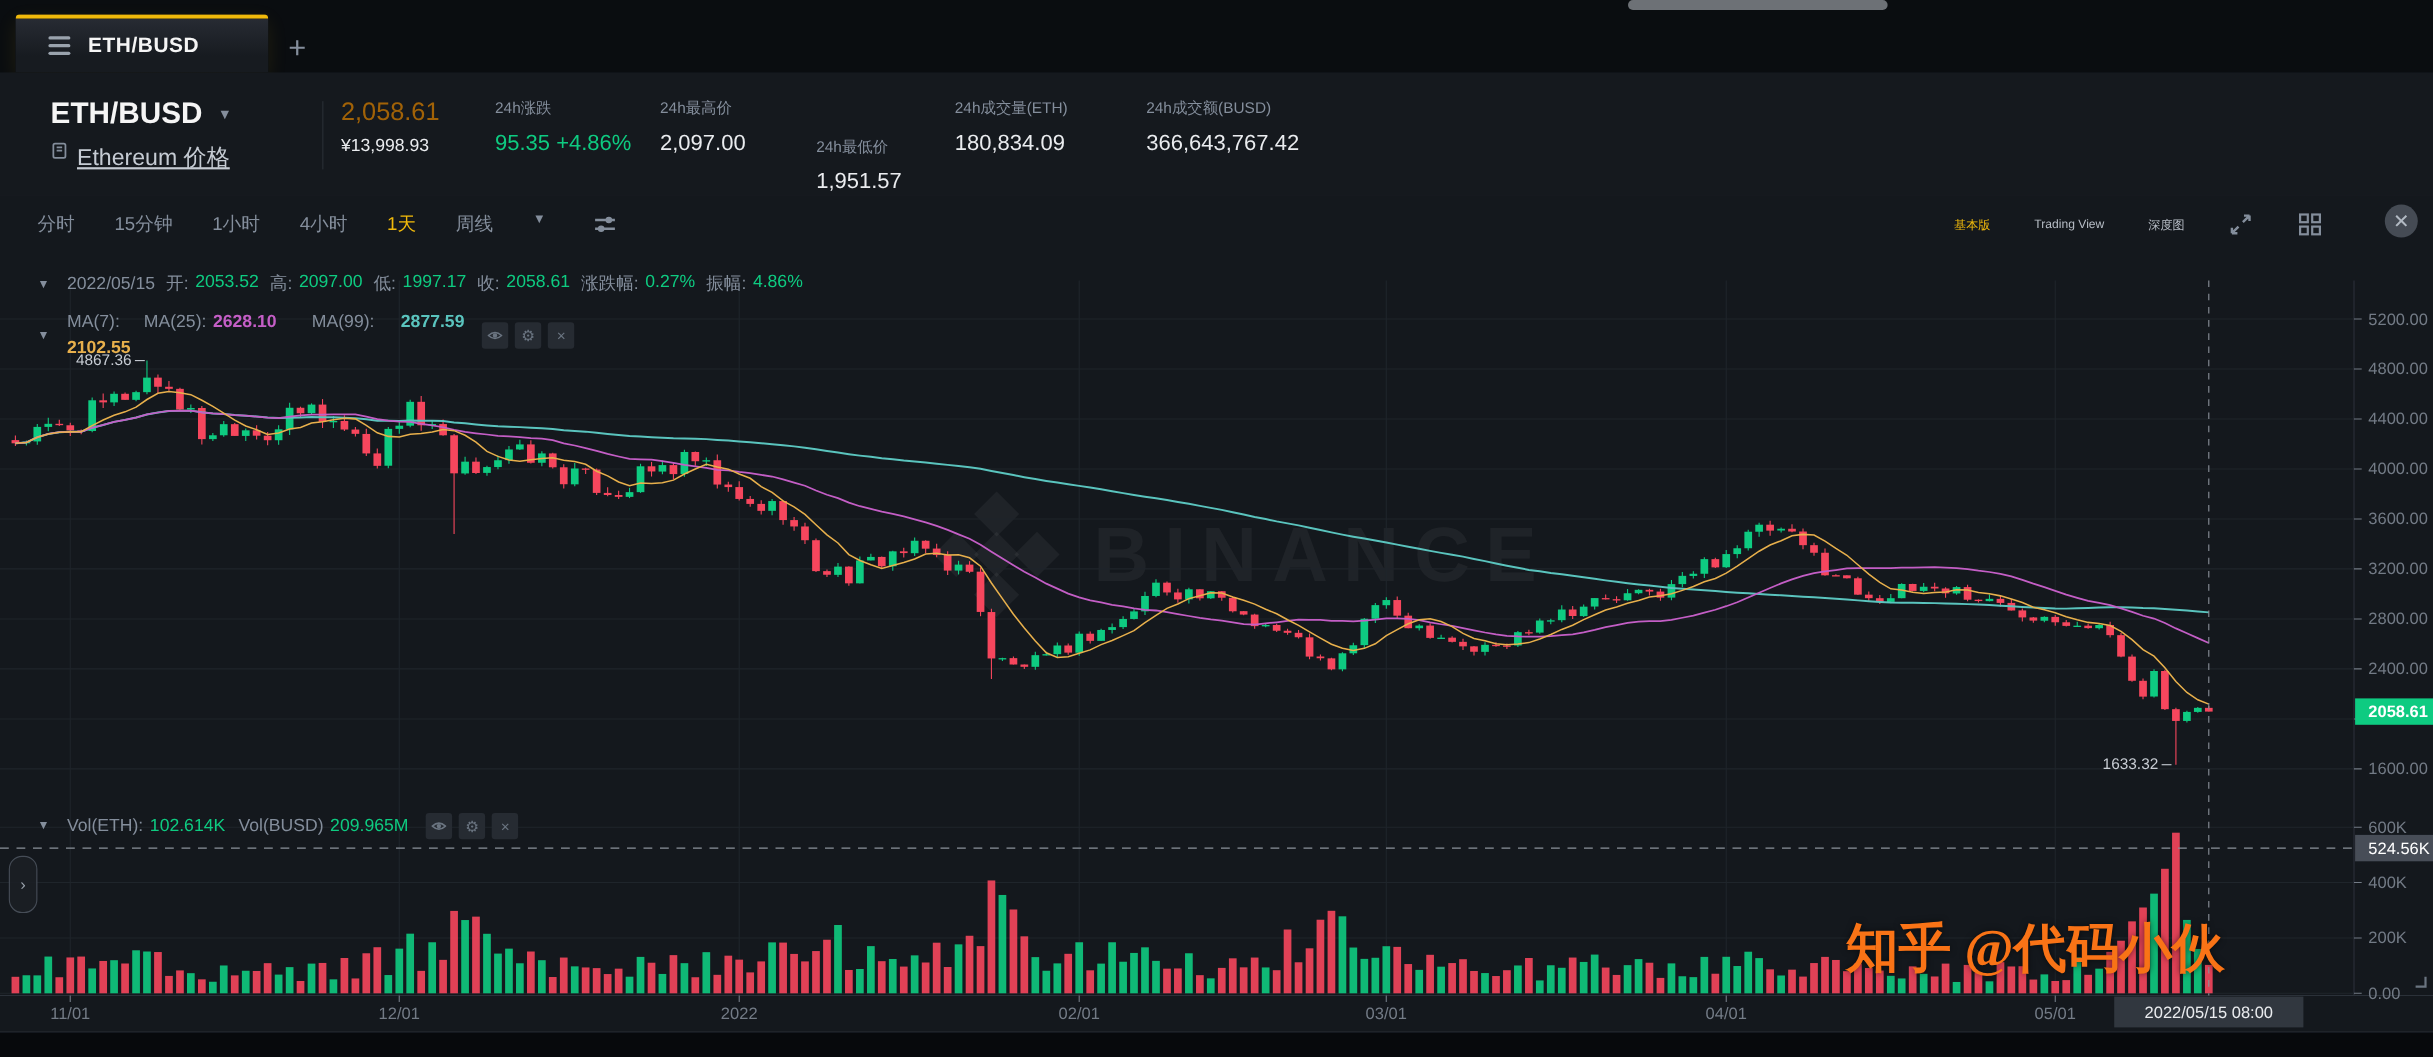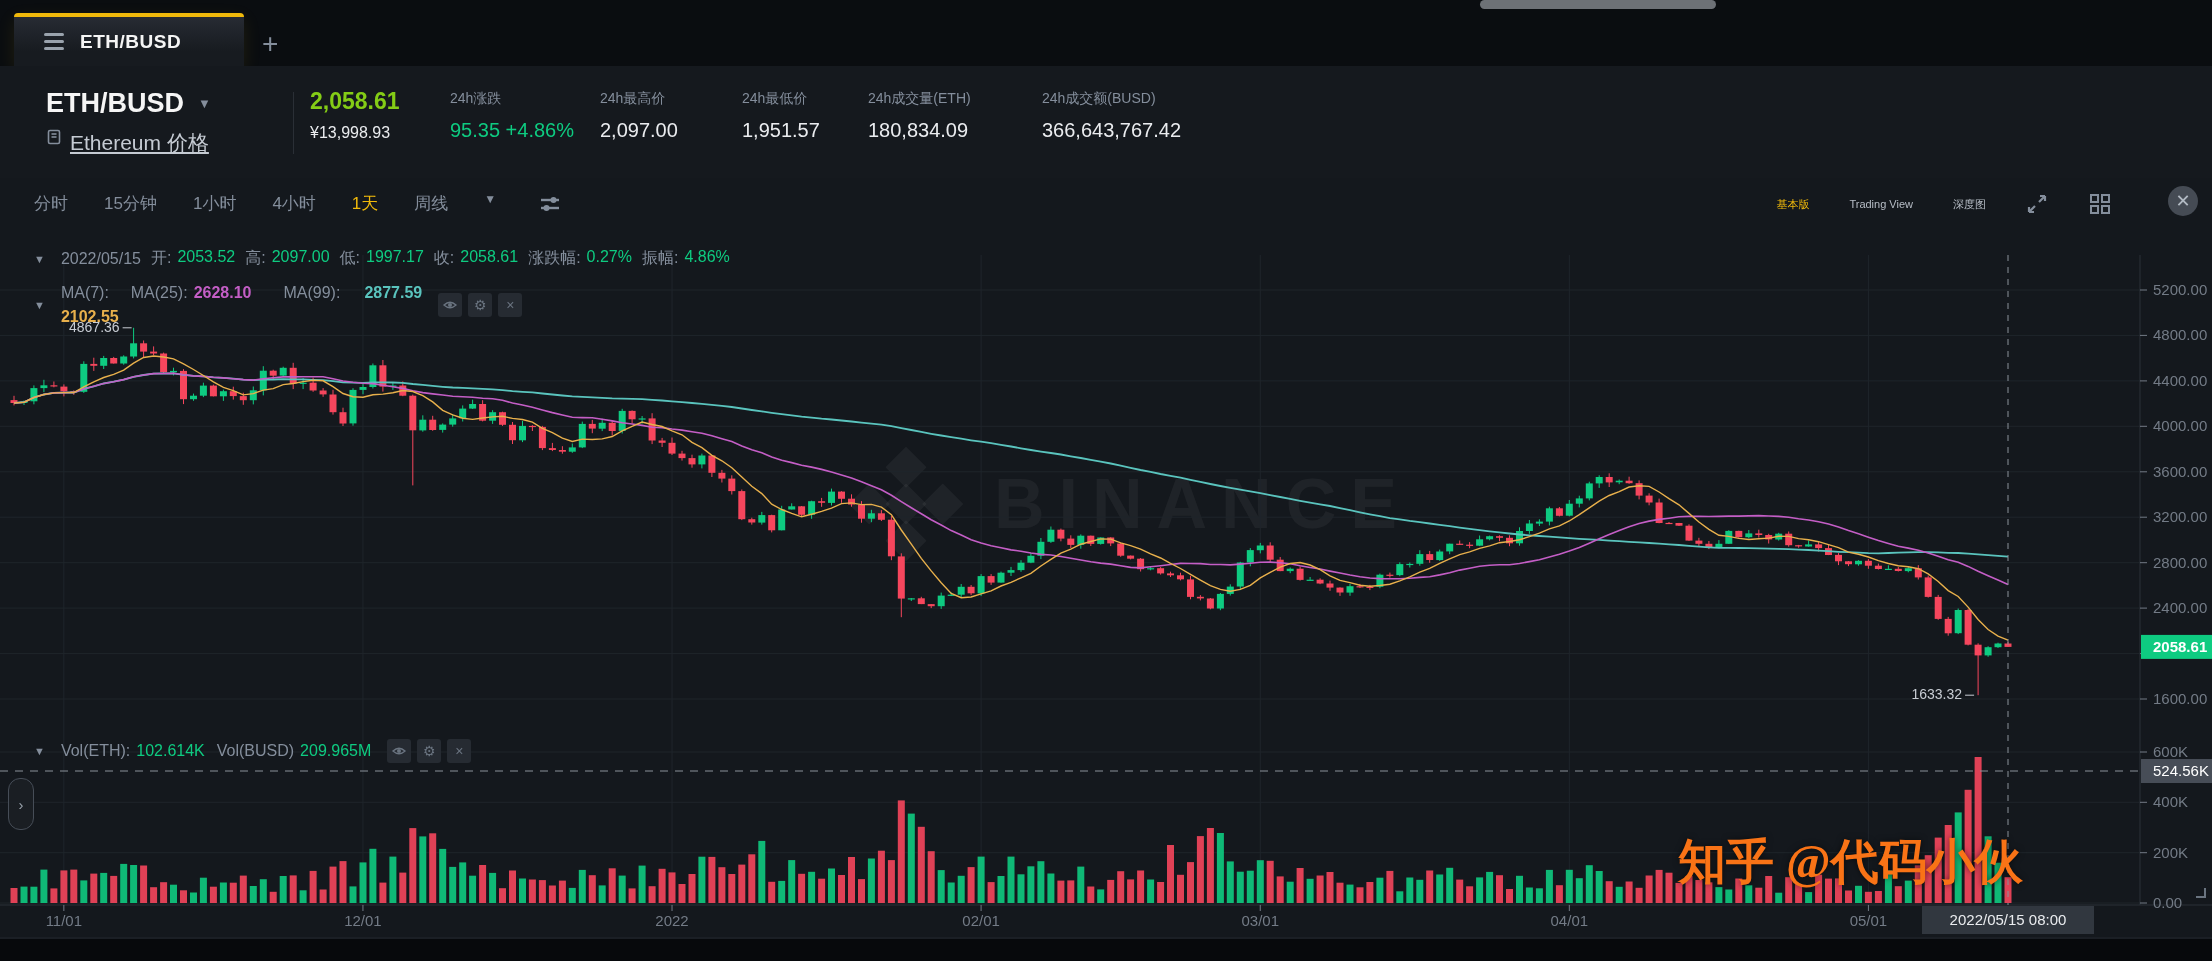--- a/index.html
+++ b/index.html
@@ -17,21 +17,21 @@
   .addtab{position:absolute;left:262px;top:30px;font-size:28px;color:#848e9c;line-height:28px;}
   
   .header{position:absolute;left:0;top:66px;width:2212px;height:112px;background:#15191e;border-bottom:1px solid #23272e;}
   .sym-block{position:absolute;left:46px;top:22px;}
   .sym-title{font-size:27px;font-weight:bold;color:#f5f5f5;display:flex;align-items:center;gap:14px;}
   .caret{color:#848e9c;font-size:13px;}
   .sym-sub{margin-top:10px;display:flex;align-items:flex-start;gap:8px;color:#b7bdc6;font-size:21px;}
   .sym-sub .lnk{text-decoration:underline;color:#c5cbd3;}
   .hdr-div{position:absolute;left:293px;top:26px;width:1px;height:62px;background:#2a2f36;}
   .price-block{position:absolute;left:310px;top:22px;}
-  .price-main{font-size:23px;font-weight:bold;color:#84cc16;}
+  .price-main{font-size:23px;font-weight:normal;color:#a16207;}
   .price-cny{font-size:16px;color:#eaecef;margin-top:9px;}
   .stat{position:absolute;top:24px;}
   .stat .lb{font-size:14px;color:#848e9c;}
   .stat .vl{font-size:20px;color:#eaecef;margin-top:11px;}
   
   .chartroot{position:absolute;left:0;top:178px;width:2212px;height:783px;background:#14181d;}
   #chart{position:absolute;left:0;top:0;z-index:2;}
   .ctoolbar{position:absolute;left:0;top:14px;width:2212px;height:36px;z-index:5;}
   .tf-wrap{position:absolute;left:34px;top:0;display:flex;gap:36px;font-size:17px;color:#848e9c;}
   .tf.active{color:#f0b90b;}
@@ -97,21 +97,21 @@
     </div>
     <div>
         <div class="stat" style="left: 450px;">
           <div class="lb">24h涨跌</div>
           <div class="vl" style="color: rgb(14, 203, 129);">95.35 +4.86%</div>
         </div>
         <div class="stat" style="left: 600px;">
           <div class="lb">24h最高价</div>
           <div class="vl" style="color: rgb(234, 236, 239);">2,097.00</div>
         </div>
-        <div class="stat" style="left: 742px;">
+        <div class="stat" style="left: 742px; margin-top: 35px;">
           <div class="lb">24h最低价</div>
           <div class="vl" style="color: rgb(234, 236, 239);">1,951.57</div>
         </div>
         <div class="stat" style="left: 868px;">
           <div class="lb">24h成交量(ETH)</div>
           <div class="vl" style="color: rgb(234, 236, 239);">180,834.09</div>
         </div>
         <div class="stat" style="left: 1042px;">
           <div class="lb">24h成交额(BUSD)</div>
           <div class="vl" style="color: rgb(234, 236, 239);">366,643,767.42</div>

